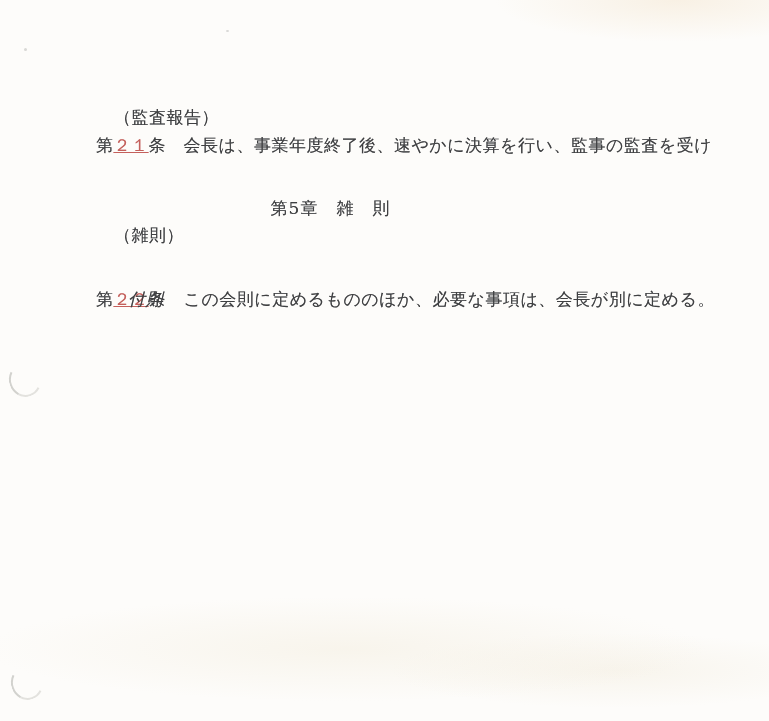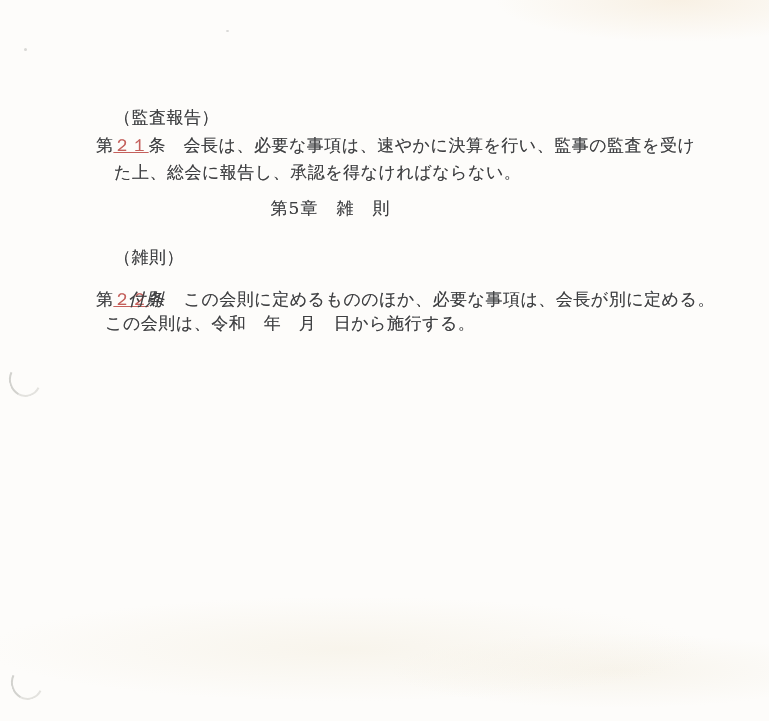--- a/index.html
+++ b/index.html
@@ -24,21 +24,21 @@
   .line {
     position: absolute;
     white-space: nowrap;
     letter-spacing: 0.5px;
     text-align: center;
   }
   .audit-label   { left: 114px; top: 106px; }
   .art21-line1   { left: 96px;  top: 134px; }
   .art21-line2   { left: 114px; top: 161px; }
   .chapter-head  { left: 0;     top: 197px; width: 661px; text-align: center; letter-spacing: 1px; }
-  .misc-label    { left: 114px; top: 224px; margin-top: 22px; }
+  .misc-label    { left: 114px; top: 224px; }
   .art22-line1   { left: 96px;  top: 248px; margin-top: 40px; }
   .fusoku-label  { left: 128px; top: 288px; font-style: italic; }
   .fusoku-body   { left: 105px; top: 312px; }
   .article-number {
     color: #c4605c;
     text-shadow: 0 0 0.5px rgba(196,96,92,0.6);
     text-decoration: underline;
   }
   
   .punch-arc {
@@ -63,35 +63,33 @@
   .speck-b { left: 226px; top: 30px;  width: 3px; height: 2px; }
 </style>
 </head>
 <body>
 
 <div class="scan-page">
 
   <div class="line audit-label">（監査報告）</div>
 
   <div class="line art21-line1">
-    <span>第</span><span class="article-number">２１</span><span>条</span><span>　会長は、必要な事項は、速やかに決算を行い、監事の監査を受け</span>
+    <span>第</span><span class="article-number">２１</span><span>条</span><span>　会長は、事業年度終了後、速やかに決算を行い、監事の監査を受け</span>
   </div>
 
-  <div class="line art21-line2">た上、総会に報告し、承認を得なければならない。</div>
 
   <div class="line chapter-head">第5章　雑　則</div>
 
   <div class="line misc-label">（雑則）</div>
 
   <div class="line art22-line1">
     <span>第</span><span class="article-number">２２</span><span>条</span><span>　この会則に定めるもののほか、必要な事項は、会長が別に定める。</span>
   </div>
 
   <div class="line fusoku-label">付則</div>
 
-  <div class="line fusoku-body">この会則は、令和　年　月　日から施行する。</div>
 
   <div class="punch-arc punch-arc-upper"></div>
   <div class="punch-arc punch-arc-lower"></div>
   <div class="speck speck-a"></div>
   <div class="speck speck-b"></div>
 
 </div>
 
 </body></html>

